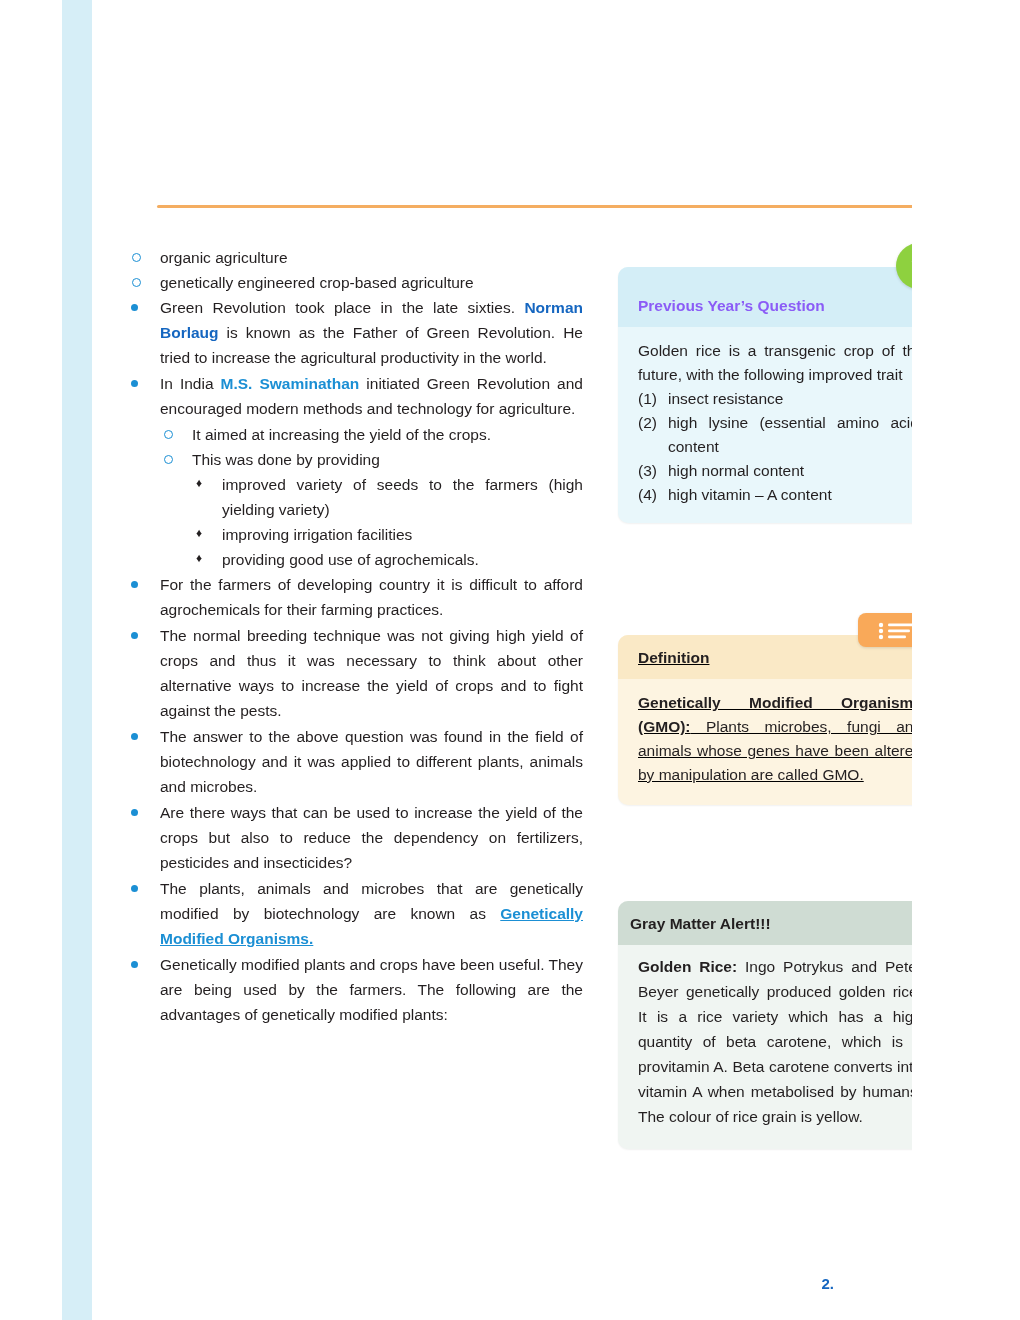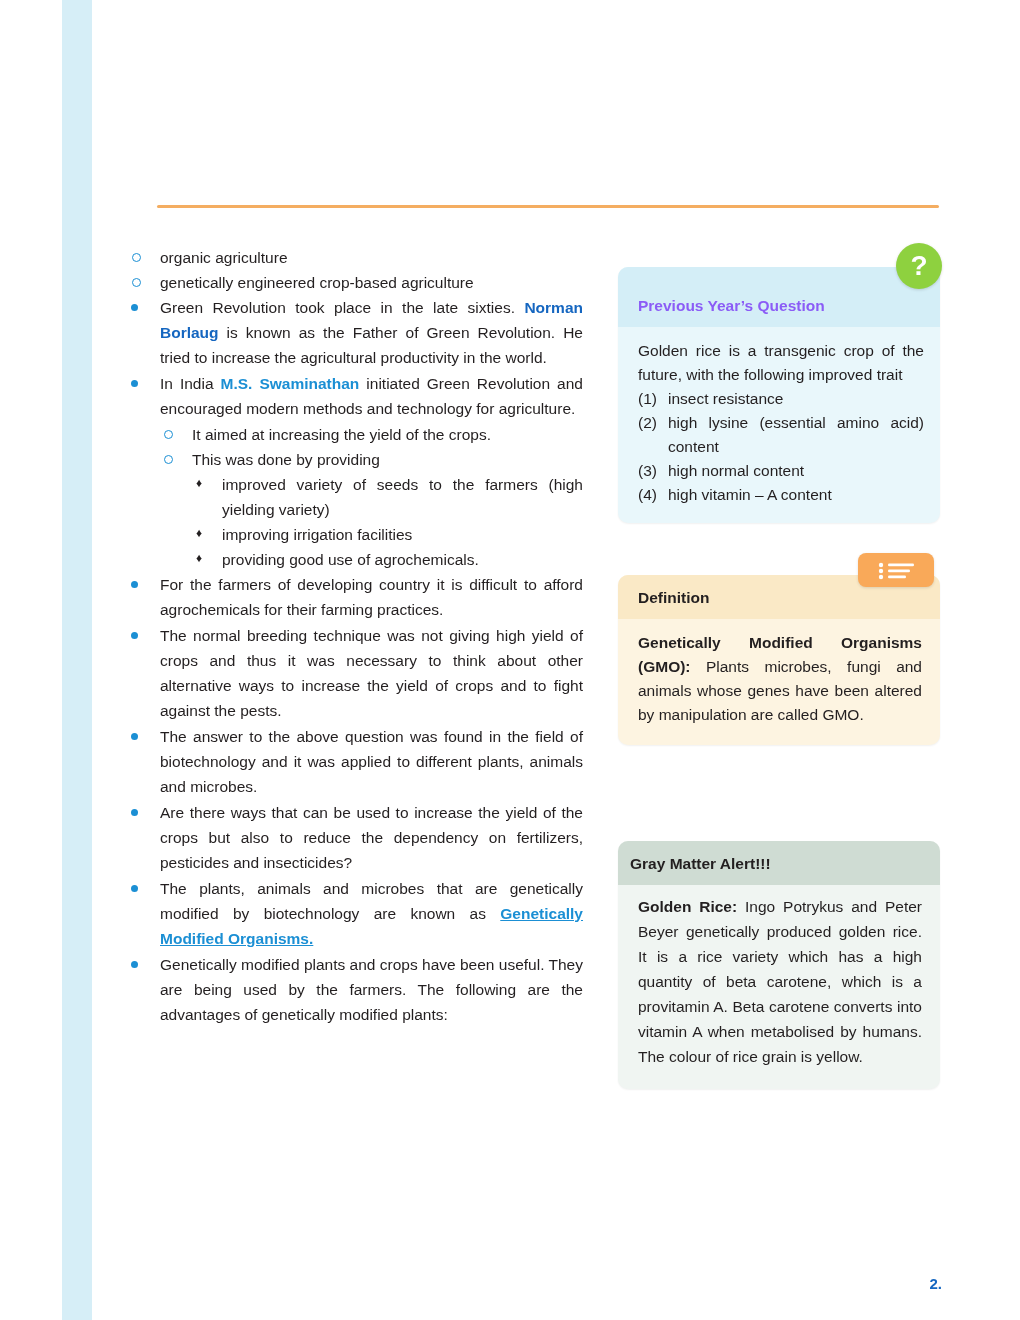--- a/index.html
+++ b/index.html
@@ -4,21 +4,21 @@
 <style>
   * { box-sizing: border-box; }
   html, body {
     margin: 0; padding: 0;
     width: 1020px; height: 1320px;
     background: #ffffff;
     font-family: "Liberation Sans", sans-serif;
   }
   .page {
     position: relative;
-    width: 1020px; height: 1320px;
+    width: 912px; height: 1320px;
     overflow: hidden;
     background: #ffffff;
   }
   
   .edge-bar-outer {
     position: absolute; left: 0; top: 0;
     width: 62px; height: 1320px;
     background: #ffffff;
   }
   .edge-bar-blue {
@@ -164,24 +164,25 @@
     font-size: 28px;
     font-weight: bold;
     display: flex;
     align-items: center;
     justify-content: center;
     box-shadow: 0 1px 3px rgba(0,0,0,0.15);
   }
 
   
   .def-card {
-    margin-top: 52px;
+    margin-top: 112px;
     background: #fdf4e1;
     border-radius: 10px;
     box-shadow: 0 1px 2px rgba(0,0,0,0.06);
+    text-decoration: underline;
   }
   .def-head {
     background: #fae9c6;
     border-radius: 10px 10px 0 0;
     padding: 14px 16px 12px 20px;
     font-size: 15.5px;
     font-weight: bold;
     color: #231f20;
   }
   .def-body {

